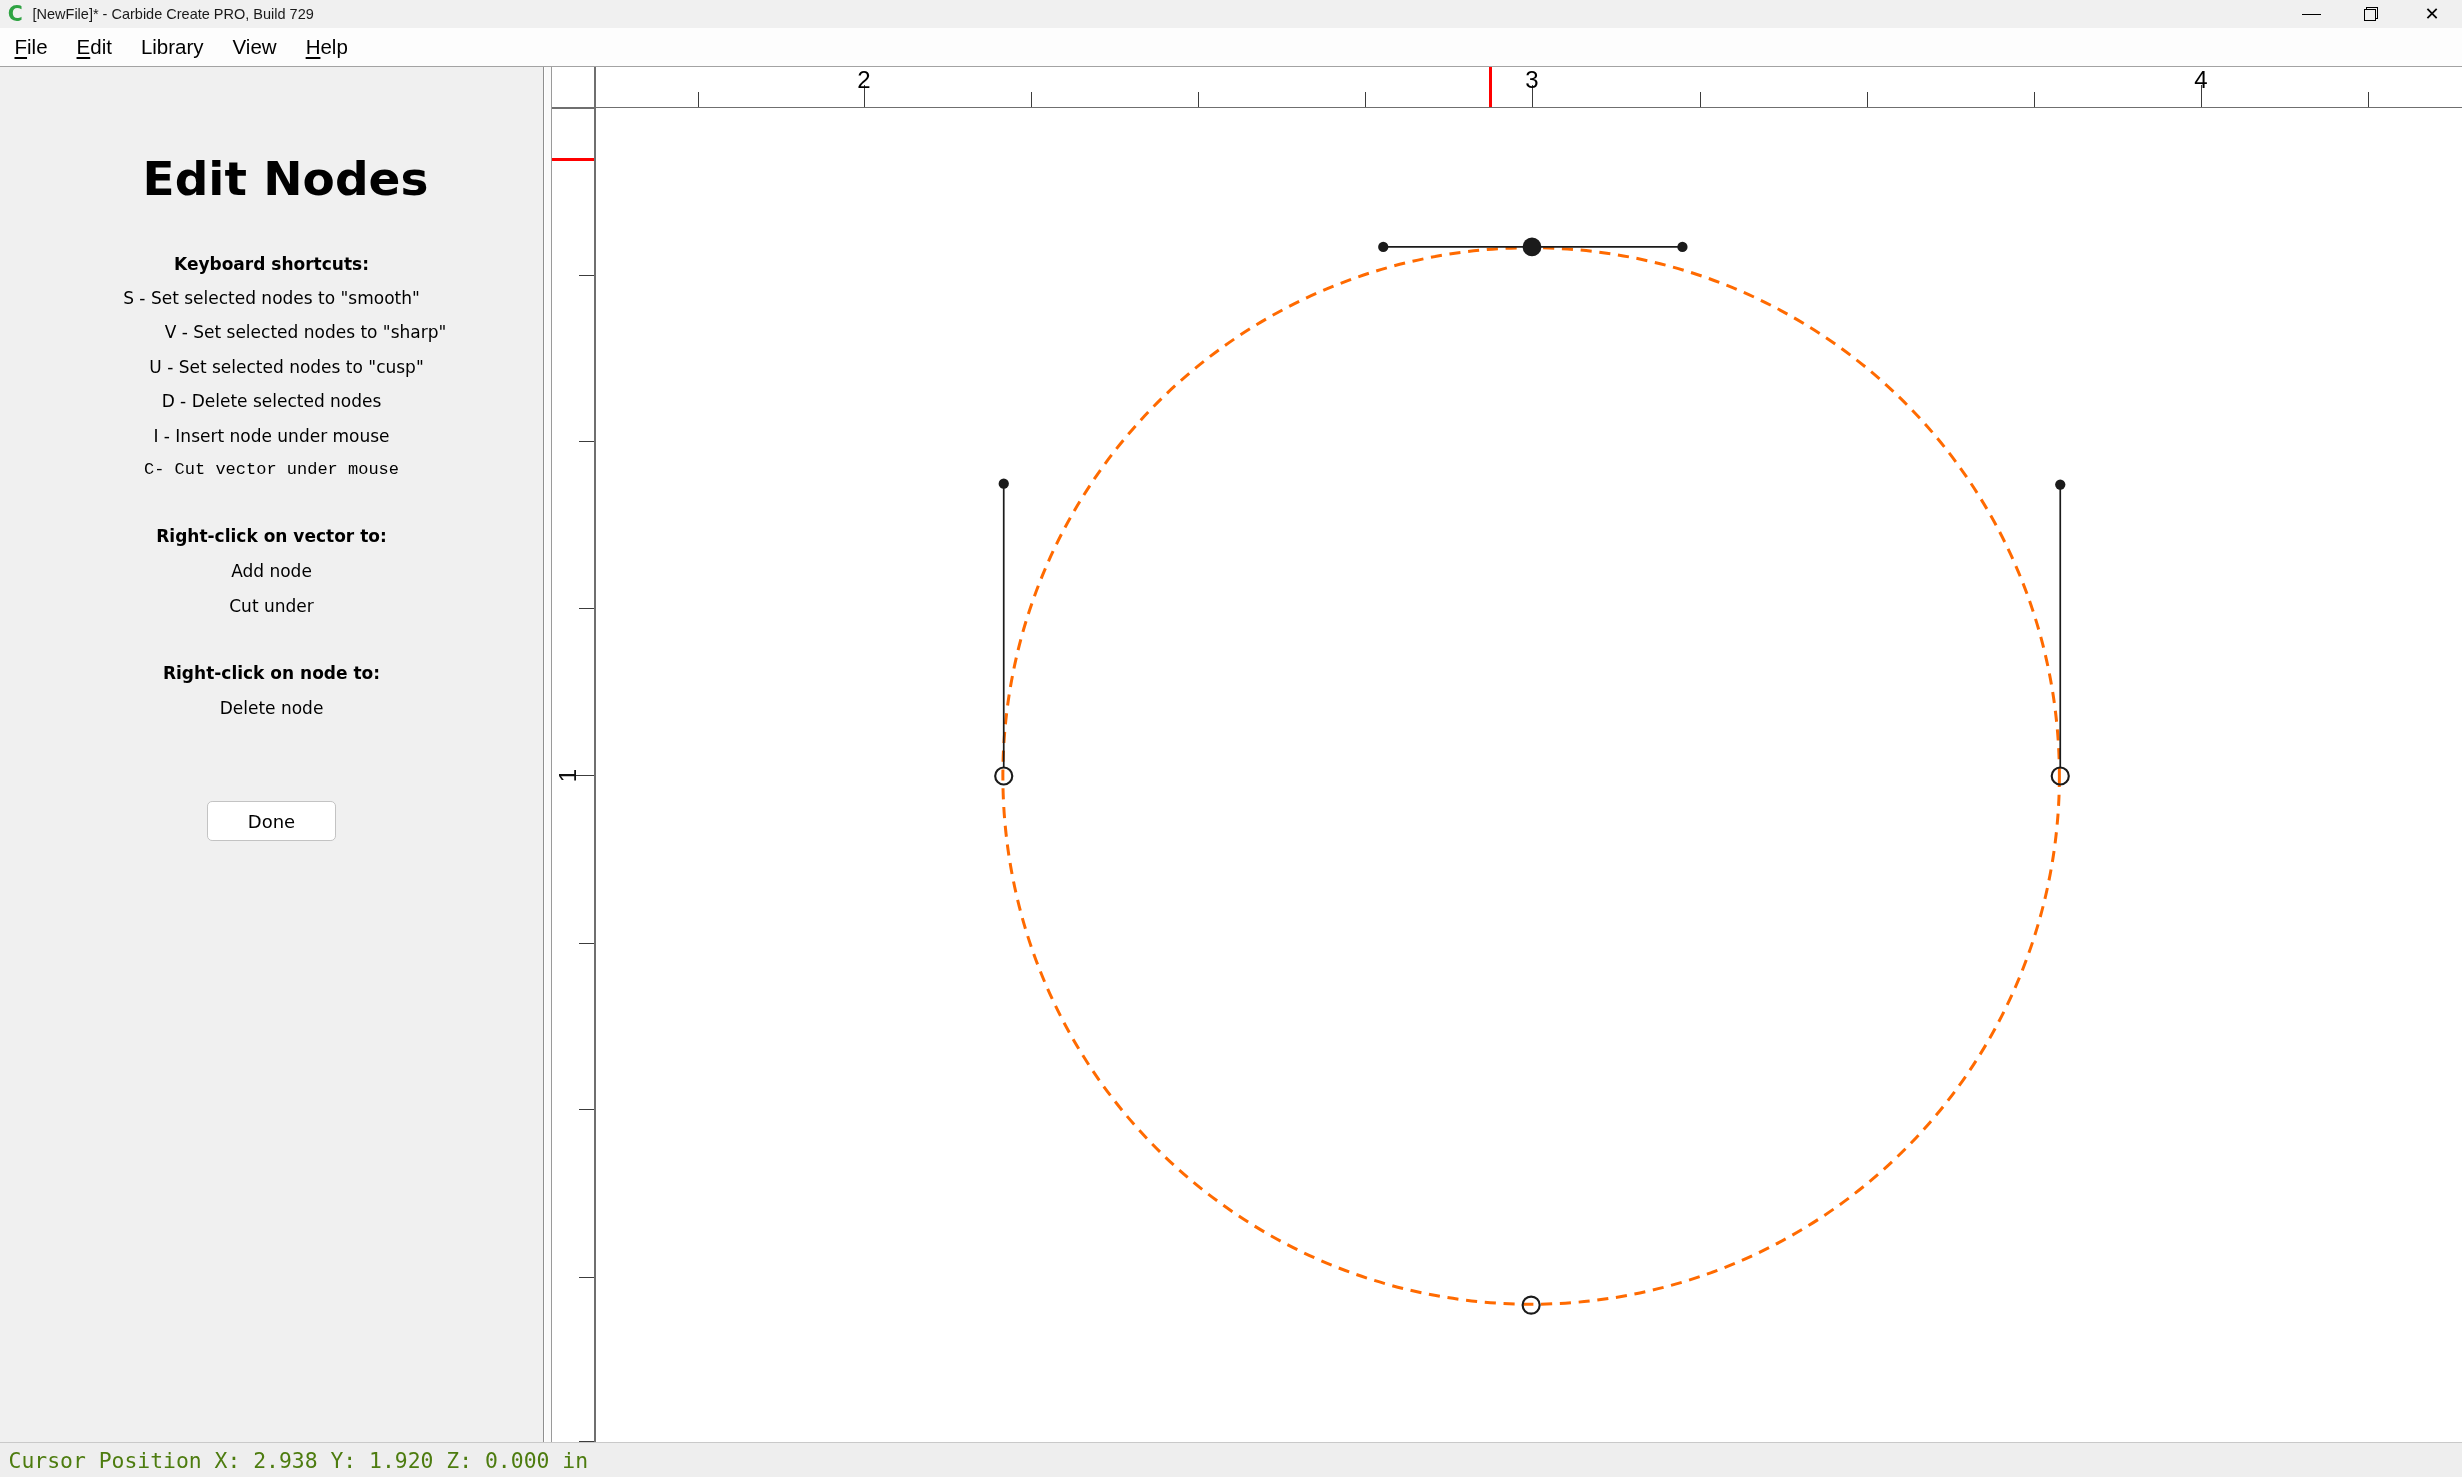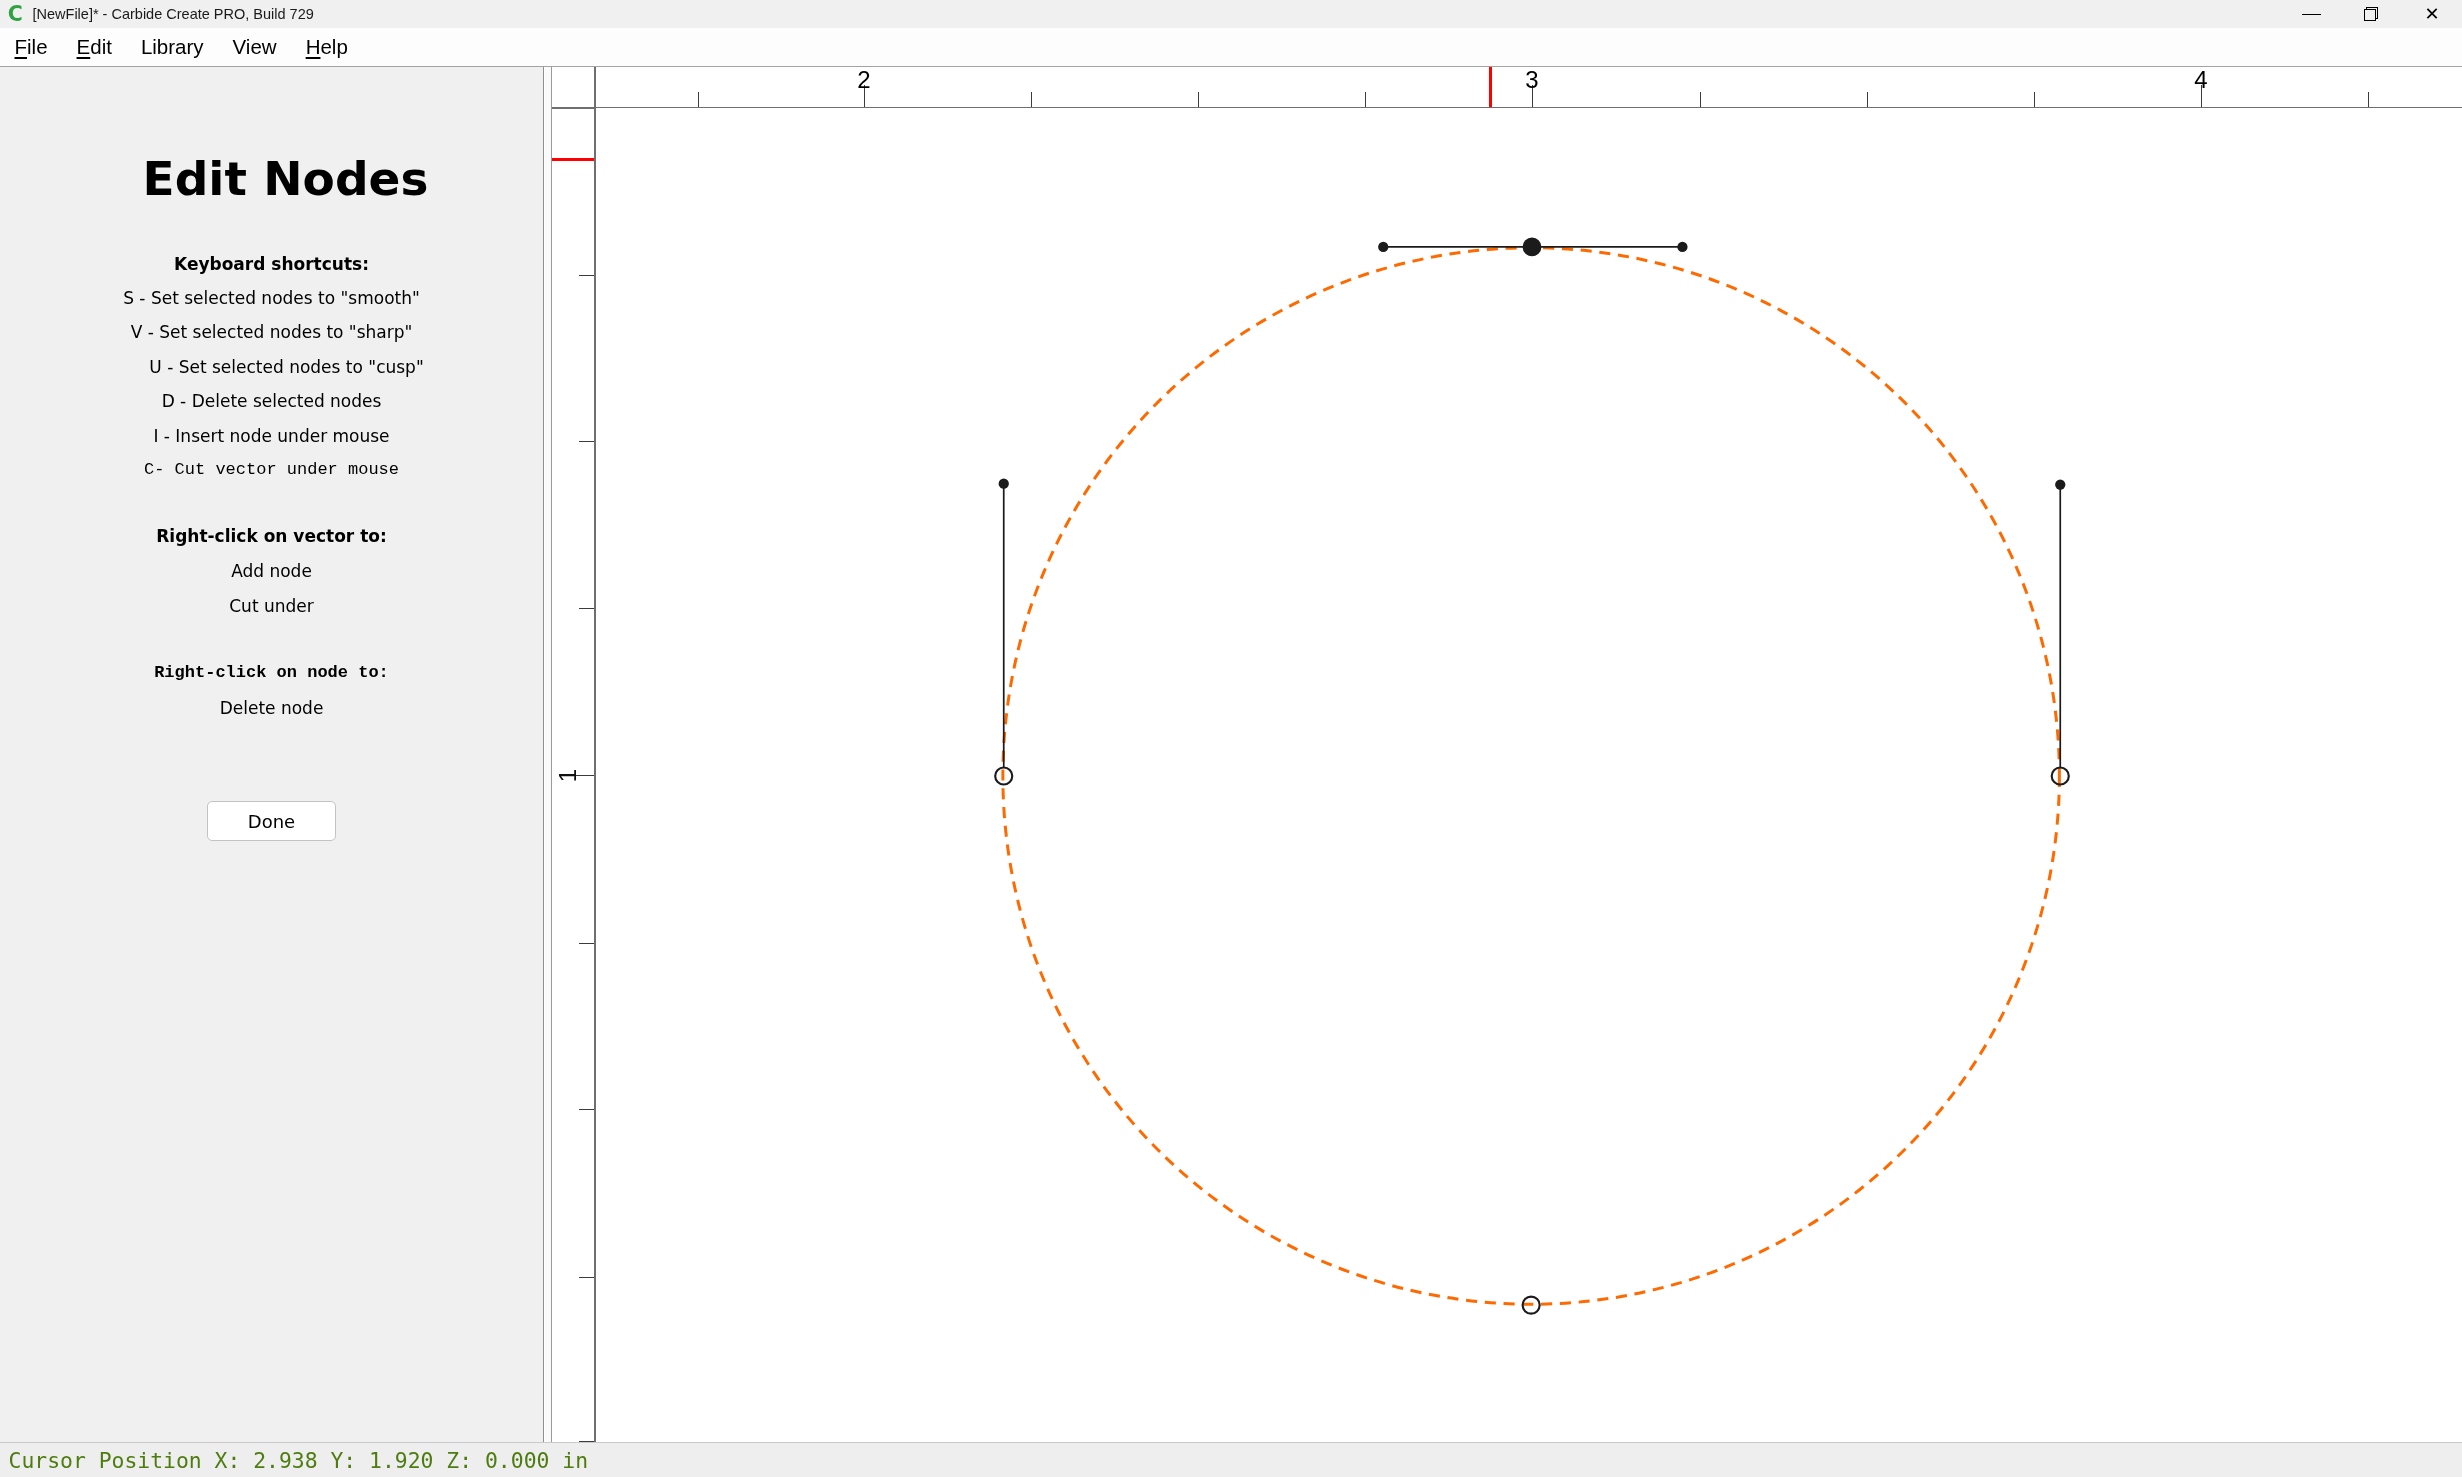--- a/index.html
+++ b/index.html
@@ -100,31 +100,31 @@
     <div class="menu-item"><span class="accel"></span><span>Library</span></div>
     <div class="menu-item"><span class="accel"></span><span>View</span></div>
     <div class="menu-item"><span class="accel">H</span><span>elp</span></div>
   </div>
 
   <div class="panel">
     <div class="panel-title">Edit Nodes</div>
 
     <div class="line hdr" style="top:180px;">Keyboard shortcuts:</div>
     <div class="line" style="top:214px;">S - Set selected nodes to "smooth"</div>
-    <div class="line" style="top:248px;">V - Set selected nodes to "sharp"</div>
+    <div class="line" style="top:248px;padding-left:34px;">V - Set selected nodes to "sharp"</div>
     <div class="line" style="top:283px;margin-left:15px;">U - Set selected nodes to "cusp"</div>
     <div class="line" style="top:317px;">D - Delete selected nodes</div>
     <div class="line" style="top:352px;">I - Insert node under mouse</div>
     <div class="line" style="top:386px;font-family:Liberation Mono, monospace;">C- Cut vector under mouse</div>
 
     <div class="line hdr" style="top:452px;">Right-click on vector to:</div>
     <div class="line" style="top:487px;">Add node</div>
     <div class="line" style="top:522px;">Cut under</div>
 
-    <div class="line hdr" style="top:589px;font-family:Liberation Mono, monospace;">Right-click on node to:</div>
+    <div class="line hdr" style="top:589px;">Right-click on node to:</div>
     <div class="line" style="top:624px;">Delete node</div>
 
     <div class="done-btn">Done</div>
   </div>
 
   <div class="splitter"></div>
 
   <div class="vruler">
     <div class="corner-line"></div>
     <div class="vlabel-clip"></div>

